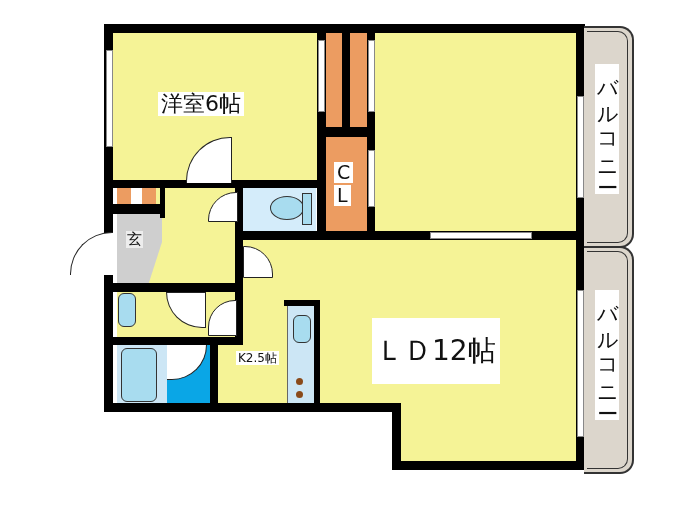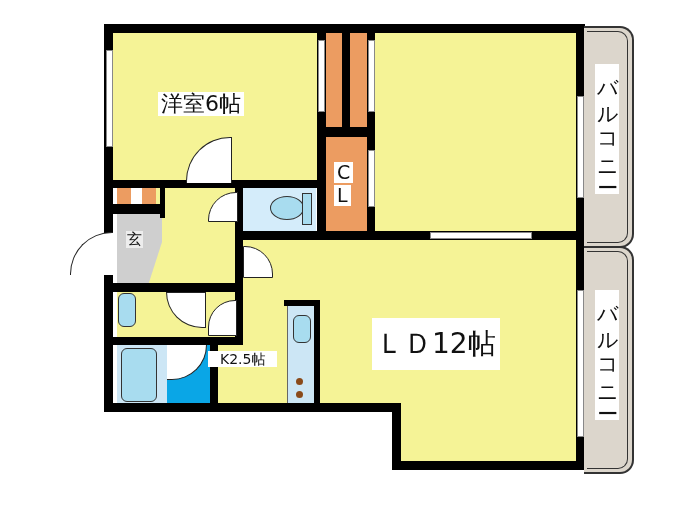--- a/index.html
+++ b/index.html
@@ -123,19 +123,19 @@
     <div class="balcony-inner"></div>
   </div>
   <div class="vlabel" style="left:595px;top:64px;height:130px;">
     <span style="writing-mode:vertical-rl;letter-spacing:4px;">バルコニー</span>
   </div>
   <div class="vlabel" style="left:595px;top:290px;height:130px;">
     <span style="writing-mode:vertical-rl;letter-spacing:4px;">バルコニー</span>
   </div>
 
   <div class="label" style="left:158px;top:92px;font-size:22px;padding:1px 3px;text-align:center;">洋室6帖</div>
-  <div class="label" style="left:372px;top:318px;font-size:28px;padding:12px 4px;">ＬＤ12帖</div>
-  <div class="label" style="left:208px;top:351px;font-size:14px;padding:1px 12px;">K2.5帖</div>
+  <div class="label" style="left:372px;top:318px;font-size:28px;padding:19px 4px;">ＬＤ12帖</div>
+  <div class="label" style="left:236px;top:351px;font-size:12px;padding:1px 2px;">K2.5帖</div>
   <div class="label" style="left:334px;top:162px;font-size:19px;padding:1px 3px;">C</div>
   <div class="label" style="left:334px;top:185px;font-size:19px;padding:1px 3px;">L</div>
   <div class="label" style="left:126px;top:231px;font-size:15px;padding:1px;background:#ededed;">玄</div>
 
 </div>
 
 </body></html>

